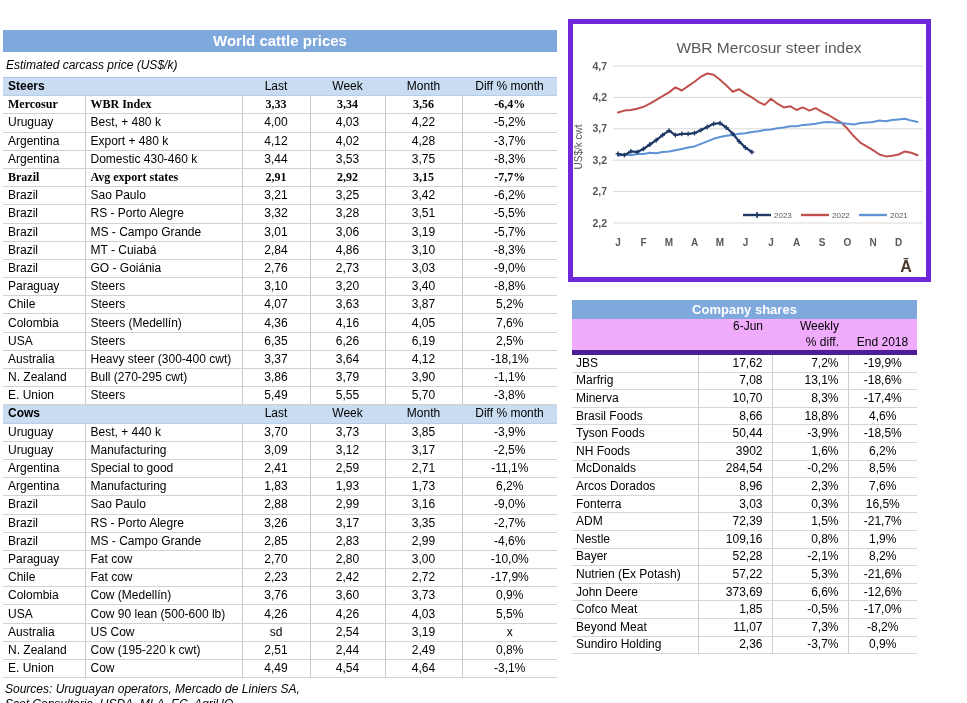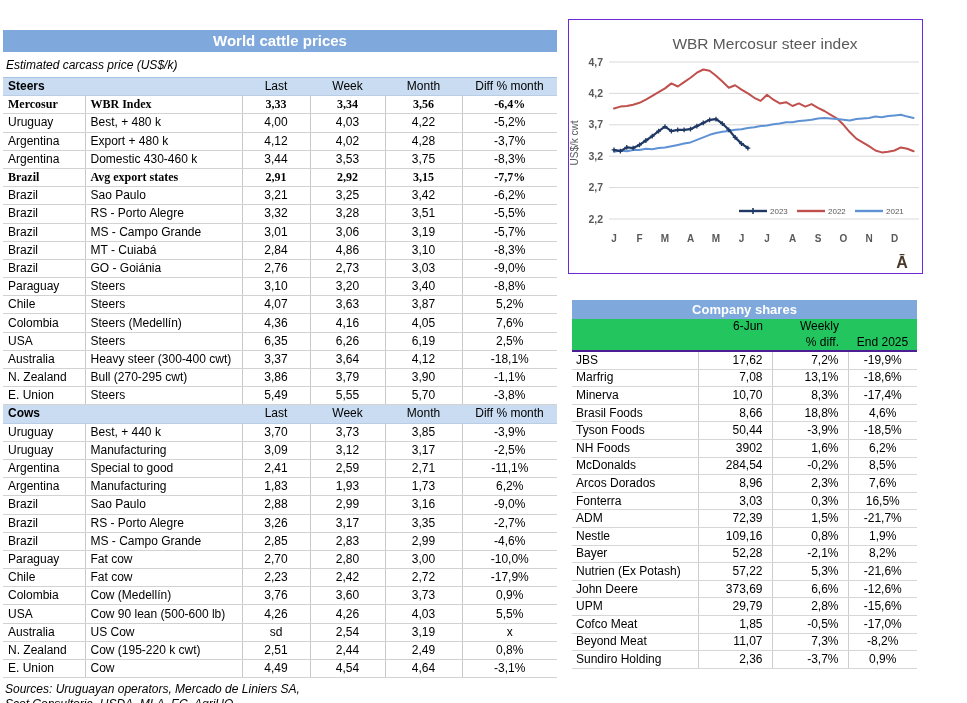--- a/index.html
+++ b/index.html
@@ -21,38 +21,38 @@
   }
   table.cattle-tbl td:last-child{border-right:none;}
   table.cattle-tbl tr.sec td{
     background:#C9DCF1;border-right:none;border-bottom:1px solid #B9CDE5;border-top:1px solid #A8C4E4;
   }
   table.cattle-tbl tr.sec td.lbl{font-weight:bold;}
   table.cattle-tbl td.num{text-align:center;}
   table.cattle-tbl tr.b td{font-weight:bold;font-family:Liberation Serif, serif;}
   .sources{font-style:italic;font-size:12px;line-height:15px;margin-top:4px;margin-left:2px;}
   
-  .chartbox{left:568px;top:19px;width:353px;height:253px;border:1px solid #6d28d9;background:#fff;}
+  .chartbox{left:568px;top:19px;width:353px;height:253px;border:5px solid #6d28d9;background:#fff;}
   
   .company{left:572px;top:300px;width:345px;}
   .company .band{height:19px;line-height:19px;font-size:13px;}
   table.cmp-tbl{border-collapse:collapse;table-layout:fixed;width:345px;font-size:12px;}
   table.cmp-tbl td{
     height:16.6px;line-height:13px;padding:0 4px;
     border-bottom:1px solid #D6D6D6;border-right:1px solid #CDCDCD;
     overflow:hidden;white-space:nowrap;
   }
   table.cmp-tbl td:last-child{border-right:none;}
   table.cmp-tbl td.name{text-align:left;}
   table.cmp-tbl td.r{text-align:right;padding-right:9px;}
   table.cmp-tbl td.c{text-align:center;}
   table.cmp-tbl tr.hdr td{
-    background:#22c55e;border-right:none;border-bottom:none;height:15.5px;
+    background:#f0abfc;border-right:none;border-bottom:none;height:15.5px;
   }
-  table.cmp-tbl tr.hdr2 td{border-bottom:2px solid #4c1d95;}
+  table.cmp-tbl tr.hdr2 td{border-bottom:5px solid #4c1d95;}
 </style>
 </head>
 <body>
 
 <div class="panel cattle">
   <div class="band">World cattle prices</div>
   <div class="subtitle">Estimated carcass price (US$/k)</div>
   <table class="cattle-tbl" id="cattle-table">
     <colgroup>
       <col style="width:82px">
@@ -410,21 +410,21 @@
       <tr class="hdr">
         <td class="name"></td>
         <td class="r">6-Jun</td>
         <td class="r">Weekly</td>
         <td class="c"></td>
       </tr>
       <tr class="hdr hdr2">
         <td class="name"></td>
         <td class="r"></td>
         <td class="r">% diff.</td>
-        <td class="c">End 2025</td>
+        <td class="c">End 2018</td>
       </tr>
     <tr>
           <td class="name">JBS</td>
           <td class="r">17,62</td>
           <td class="r">7,2%</td>
           <td class="c">-19,9%</td>
         </tr>
         <tr>
           <td class="name">Marfrig</td>
           <td class="r">7,08</td>
@@ -497,26 +497,20 @@
           <td class="r">5,3%</td>
           <td class="c">-21,6%</td>
         </tr>
         <tr>
           <td class="name">John Deere</td>
           <td class="r">373,69</td>
           <td class="r">6,6%</td>
           <td class="c">-12,6%</td>
         </tr>
         <tr>
-          <td class="name">UPM</td>
-          <td class="r">29,79</td>
-          <td class="r">2,8%</td>
-          <td class="c">-15,6%</td>
-        </tr>
-        <tr>
           <td class="name">Cofco Meat</td>
           <td class="r">1,85</td>
           <td class="r">-0,5%</td>
           <td class="c">-17,0%</td>
         </tr>
         <tr>
           <td class="name">Beyond Meat</td>
           <td class="r">11,07</td>
           <td class="r">7,3%</td>
           <td class="c">-8,2%</td>

